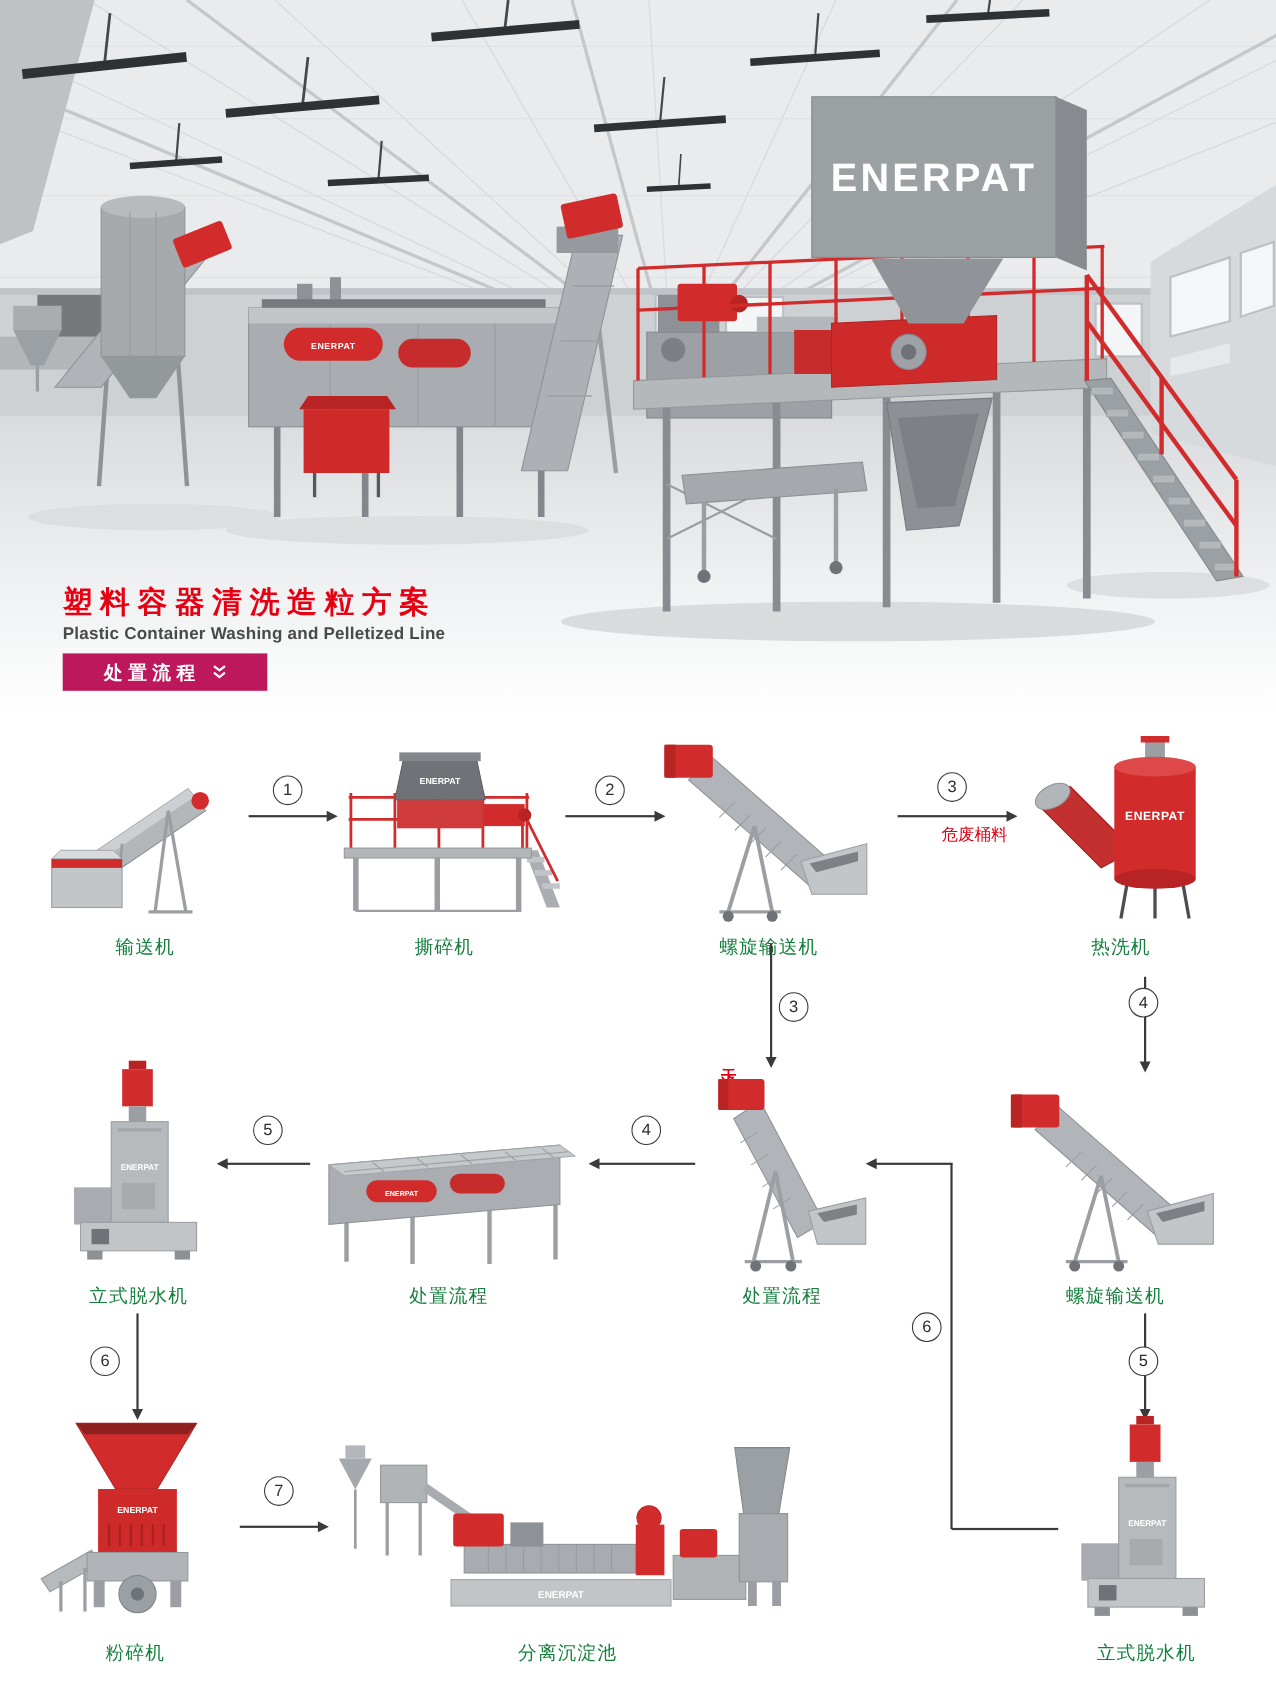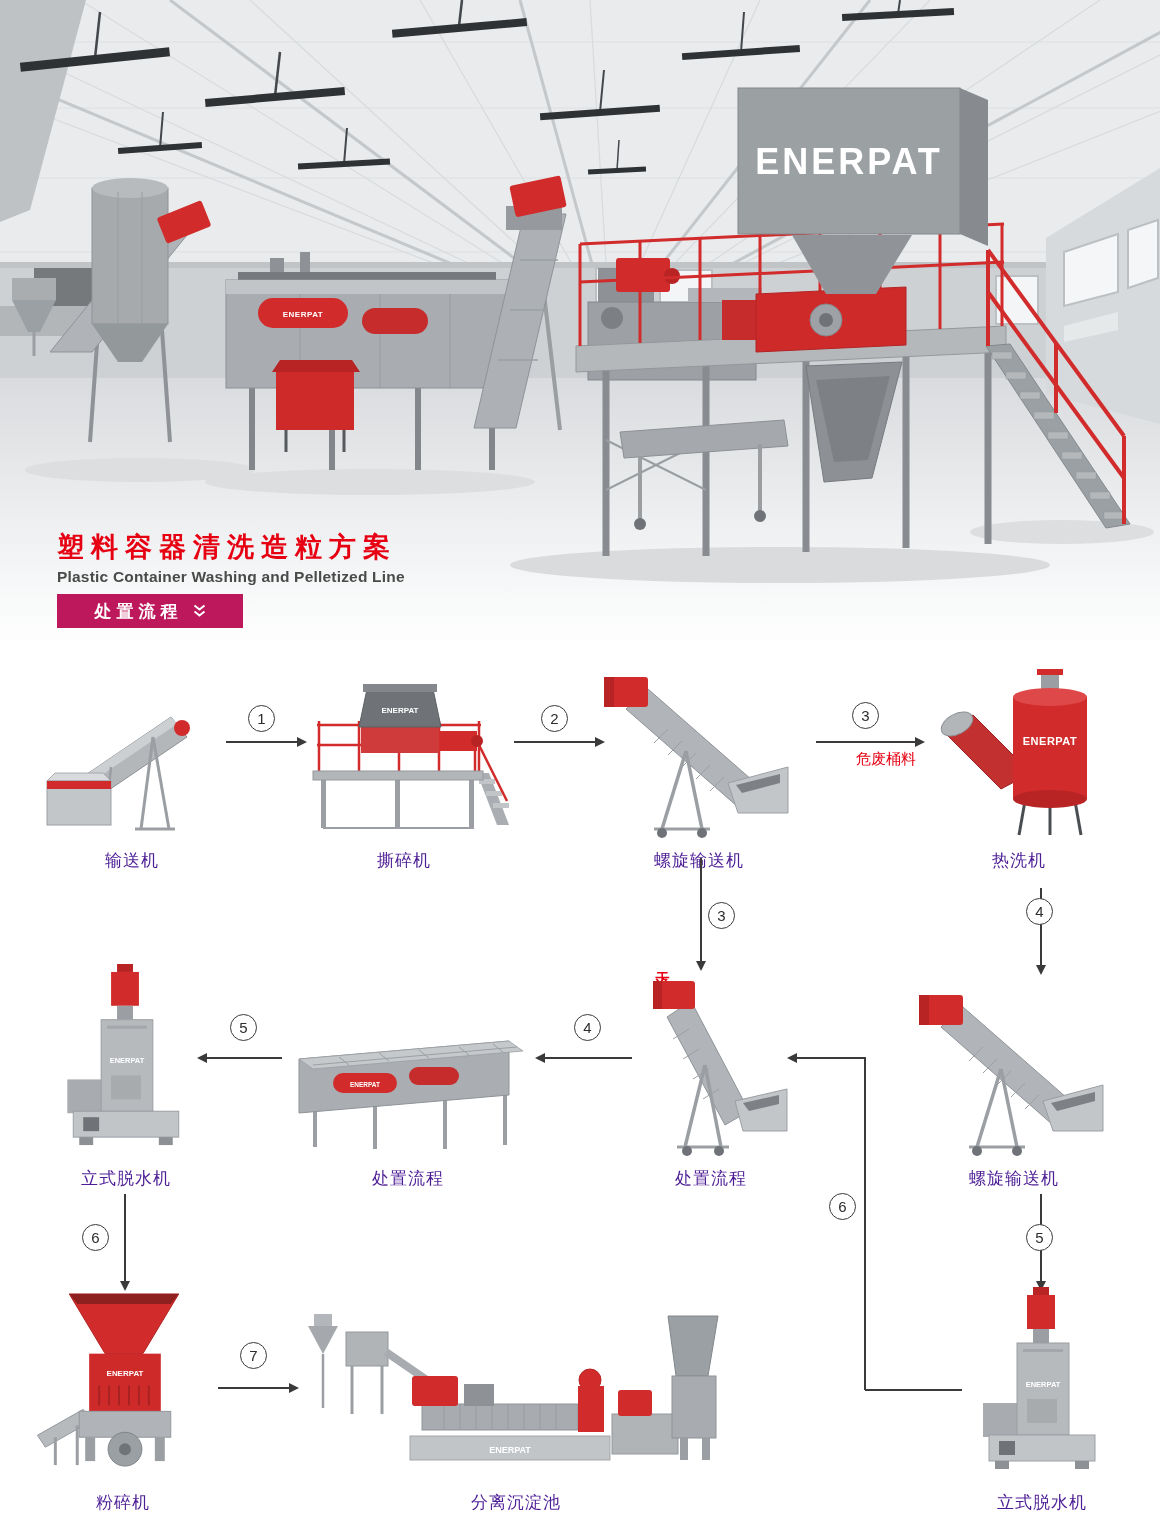--- a/index.html
+++ b/index.html
@@ -4,21 +4,21 @@
 <style>
 *{box-sizing:border-box;margin:0;padding:0}
 body{font-family:"Liberation Sans","DejaVu Sans",sans-serif;background:#fff}
 .page{position:relative;width:1160px;height:1537px;margin:0 auto;background:#fff;overflow:hidden}
 .hero{position:absolute;left:0;top:0}
 .title-block{position:absolute;left:57px;top:533px}
 .title-zh{color:#e60012;font-size:27px;font-weight:800;letter-spacing:7px;line-height:1.1}
 .title-en{color:#4a4a4a;font-size:15.5px;font-weight:700;margin-top:5px;letter-spacing:.2px}
 .process-btn{position:absolute;left:57px;top:594px;width:186px;height:34px;background:#be185d;color:#fff;display:flex;align-items:center;justify-content:center;gap:10px;font-size:17px;font-weight:700;letter-spacing:5px;border:none;cursor:pointer}
 .machine{position:absolute;display:flex;flex-direction:column;align-items:center;justify-content:flex-end}
-.machine-label{margin-top:8px;font-size:17px;color:#4c1d95;letter-spacing:1px;white-space:nowrap}
+.machine-label{margin-top:8px;font-size:17px;color:#15803d;letter-spacing:1px;white-space:nowrap}
 .arr{position:absolute;background:#3a3a3a}
 .arr-h{height:2px}
 .arr-v{width:2px}
 .head-r::after{content:"";position:absolute;right:-9px;top:-4px;border-left:10px solid #3a3a3a;border-top:5px solid transparent;border-bottom:5px solid transparent}
 .head-l::before{content:"";position:absolute;left:-9px;top:-4px;border-right:10px solid #3a3a3a;border-top:5px solid transparent;border-bottom:5px solid transparent}
 .head-d::after{content:"";position:absolute;left:-4px;bottom:-9px;border-top:10px solid #3a3a3a;border-left:5px solid transparent;border-right:5px solid transparent}
 .step{position:absolute;width:27px;height:27px;border:1.5px solid #3a3a3a;border-radius:50%;background:#fff;display:flex;align-items:center;justify-content:center;font-size:15px;color:#2d2d2d}
 .note{position:absolute;color:#e60012;font-size:15px;text-align:right}
 .note-v{writing-mode:vertical-rl;letter-spacing:6px;font-size:14px;font-weight:600}
 </style>

